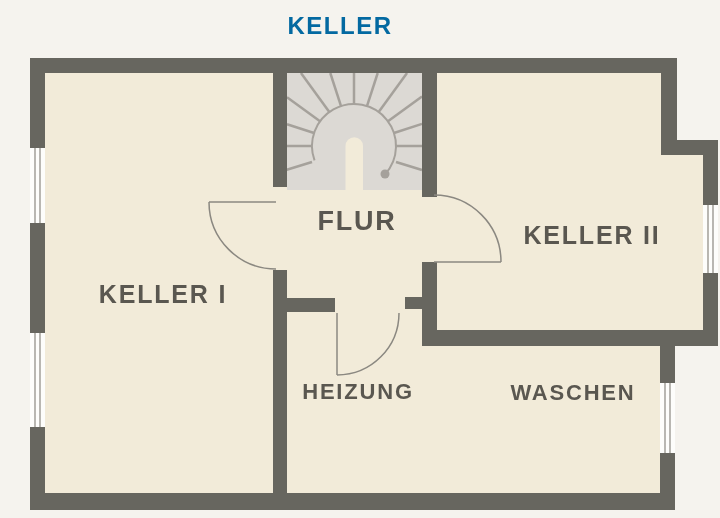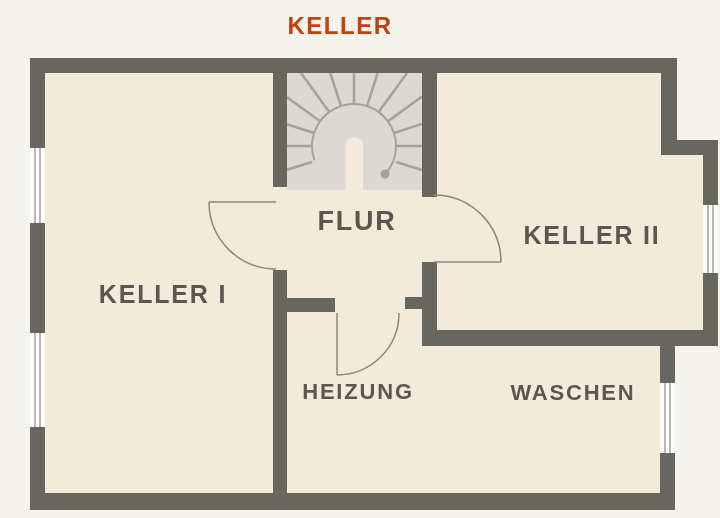--- a/index.html
+++ b/index.html
@@ -67,14 +67,14 @@
       <line x1="434" y1="262" x2="501" y2="262" stroke="#8b8881" stroke-width="1.5"></line>
       <path d="M501,262 A67,67 0 0 0 434,195" fill="none" stroke="#8b8881" stroke-width="1.5"></path>
       <line x1="337" y1="313" x2="337" y2="375" stroke="#8b8881" stroke-width="1.5"></line>
       <path d="M337,375 A62,62 0 0 0 399,313" fill="none" stroke="#8b8881" stroke-width="1.5"></path>
       <text x="163" y="303" text-anchor="middle" font-size="25" letter-spacing="1.8" fill="#5a5750">KELLER I</text>
       <text x="357" y="230" text-anchor="middle" font-size="27" letter-spacing="1.8" fill="#5a5750">FLUR</text>
       <text x="592" y="244" text-anchor="middle" font-size="25" letter-spacing="1.8" fill="#5a5750">KELLER II</text>
       <text x="358" y="399" text-anchor="middle" font-size="22" letter-spacing="1.8" fill="#5a5750">HEIZUNG</text>
       <text x="573" y="400" text-anchor="middle" font-size="22" letter-spacing="1.8" fill="#5a5750">WASCHEN</text>
     </svg>
-  <div id="plan-title" style="color: #c2410c; text-align: right;">KELLER</div>
+  <div id="plan-title" style="color: #0369a1; text-align: right;">KELLER</div>
 </div>
 
 </body></html>

